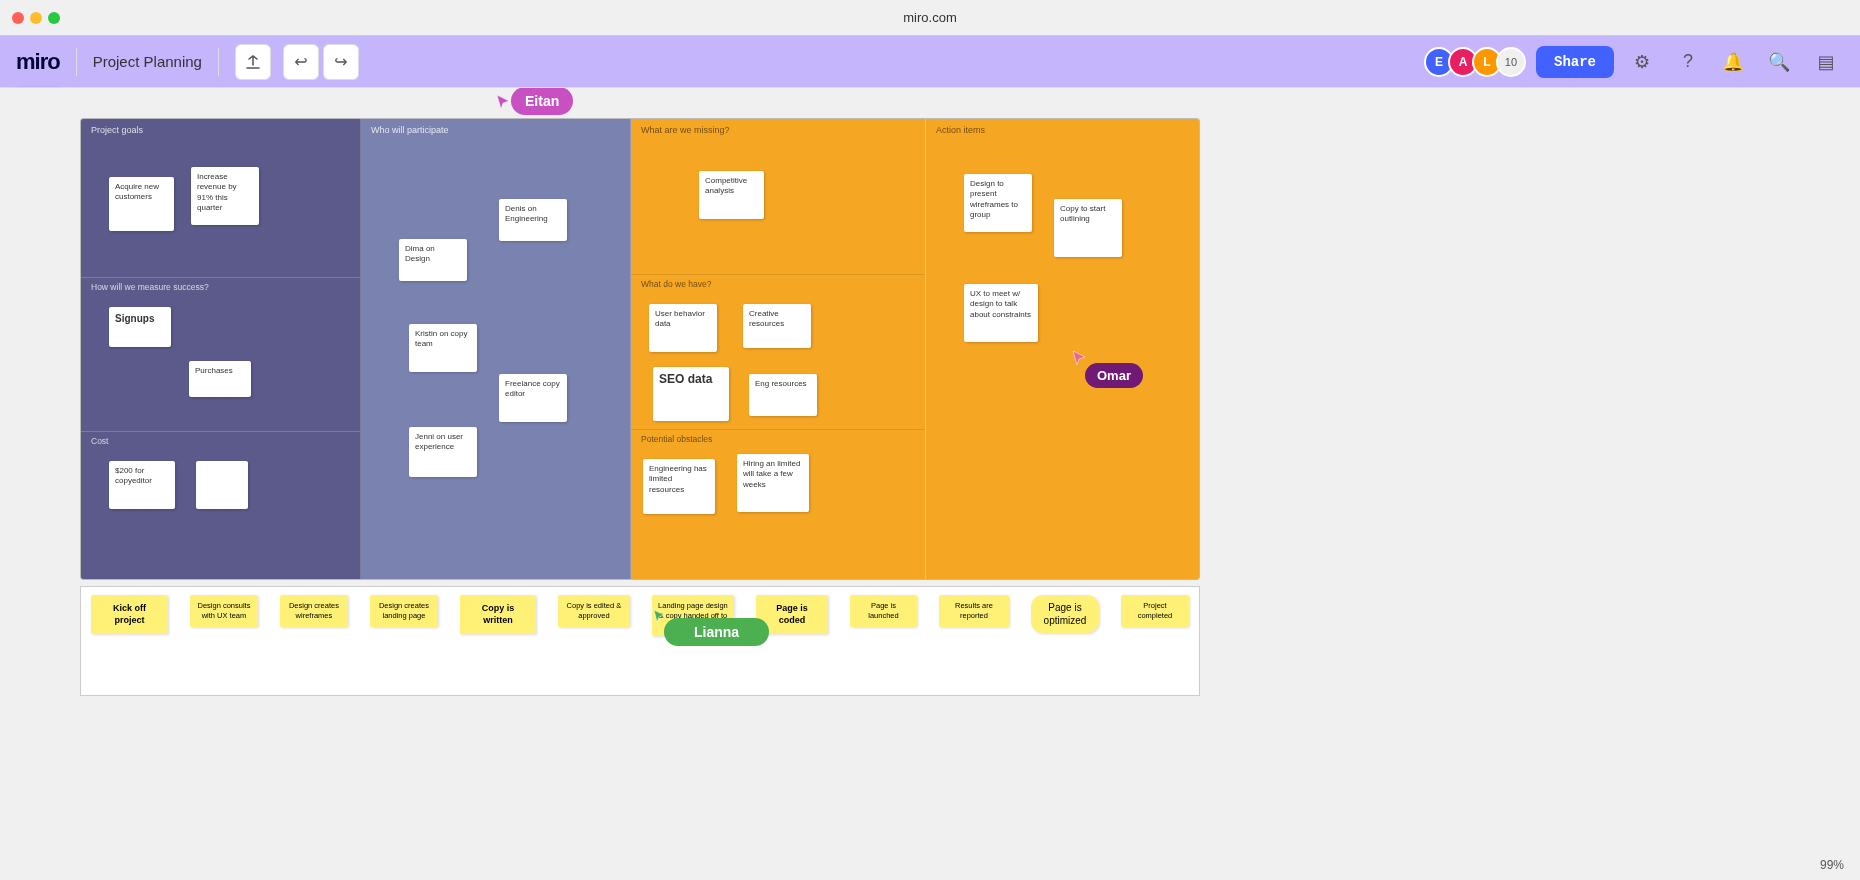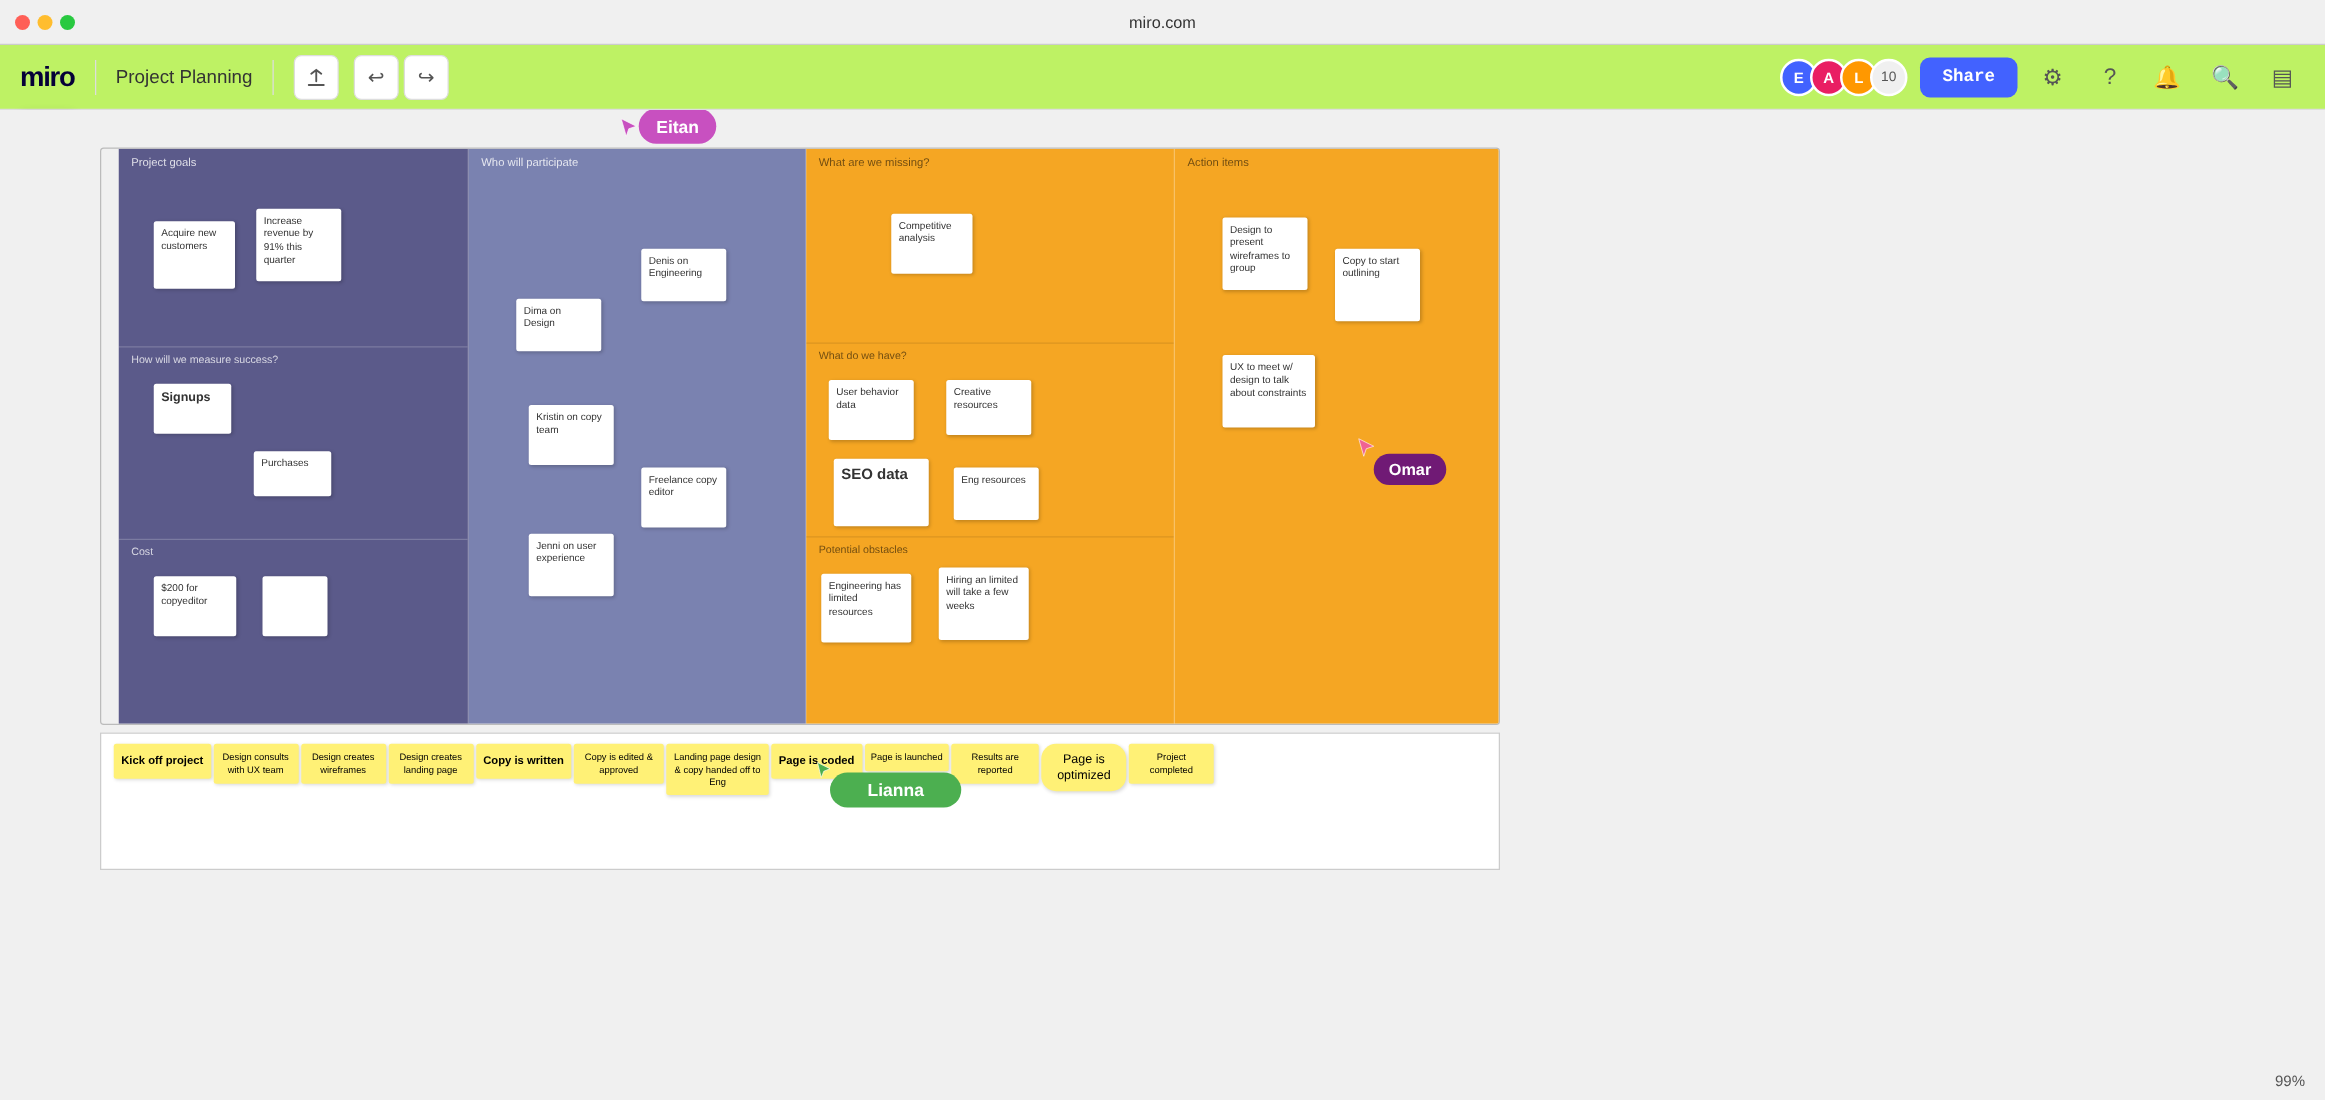--- a/index.html
+++ b/index.html
@@ -13,21 +13,21 @@
     }
     .title-bar-dots { position: absolute; left: 12px; display: flex; gap: 6px; }
     .dot { width: 12px; height: 12px; border-radius: 50%; }
     .dot-red { background: #ff5f57; }
     .dot-yellow { background: #ffbd2e; }
     .dot-green { background: #28c940; }
 
     
     .top-nav {
       position: absolute; top: 36px; left: 0; right: 0; height: 52px;
-      background: #bef264; border-bottom: 1px solid #ddd;
+      background: #c4b5fd; border-bottom: 1px solid #ddd;
       display: flex; align-items: center; padding: 0 16px; gap: 12px;
     }
     .miro-logo { font-size: 22px; font-weight: 800; color: #050038; letter-spacing: -1px; }
     .nav-divider { width: 1px; height: 28px; background: #ddd; margin: 0 4px; }
     .project-title { font-size: 15px; font-weight: 500; color: #333; }
     .nav-btn {
       width: 36px; height: 36px; border: 1px solid #ddd; border-radius: 6px;
       background: #fff; display: flex; align-items: center; justify-content: center;
       cursor: pointer; font-size: 16px; color: #555;
     }
@@ -151,21 +151,21 @@
 </div>
 
 <div class="bottom-expand">
   <span>&gt;&gt;</span>
 </div>
 
 <div class="canvas">
 
   <div style="position:absolute; left:80px; top:30px; width:1140px;">
 
-    <div style="display:flex; width:1120px; height:462px; border:1px solid #bbb; border-radius:3px; overflow:hidden; position:relative;padding-left:14px;">
+    <div style="display:flex; width:1120px; height:462px; border:1px solid #bbb; border-radius:3px; overflow:hidden; position:relative;">
 
       <div style="background:#5b5a8a; flex:0 0 280px; position:relative; border-right:1px solid rgba(255,255,255,0.2);">
         <div style="position:absolute;top:6px;left:10px;font-size:9px;color:rgba(255,255,255,0.8);font-weight:500;">Project goals</div>
 
         <div class="sticky sticky-white" style="top:58px;left:28px;width:65px;height:54px;">Acquire new customers</div>
         <div class="sticky sticky-white" style="top:48px;left:110px;width:68px;height:58px;">Increase revenue by 91% this quarter</div>
 
         <div style="position:absolute;top:158px;left:0;right:0;height:1px;background:rgba(255,255,255,0.2);"></div>
         <div style="position:absolute;top:163px;left:10px;font-size:8.5px;color:rgba(255,255,255,0.75);">How will we measure success?</div>
 
@@ -219,21 +219,21 @@
         <div style="position:absolute;top:230px;left:145px;">
           <svg width="20" height="20" viewBox="0 0 20 20" style="position:absolute;top:0;left:0;">
             <polygon points="2,2 14,8 8,10 6,16" fill="#f06292" stroke="#fff" stroke-width="0.5"></polygon>
           </svg>
           <div style="position:absolute;top:14px;left:14px;background:#701a75;color:#fff;padding:5px 12px;border-radius:16px;font-size:13px;font-weight:600;white-space:nowrap;">Omar</div>
         </div>
       </div>
     </div>
 
     <div style="position:absolute;top:468px;left:0;width:1120px;background:#fff;border:1px solid #ccc;padding:8px 10px;min-height:110px;">
-      <div style="display:flex;gap:2px;align-items:flex-start;">
+      <div style="display:flex;gap:22px;align-items:flex-start;">
 
         <div style="background:#fff176;padding:8px 6px;border-radius:2px;font-size:9px;font-weight:700;min-width:72px;max-width:78px;line-height:1.3;box-shadow:1px 1px 3px rgba(0,0,0,0.15);text-align:center;">Kick off project</div>
         <div style="background:#fff176;padding:6px 5px;border-radius:2px;font-size:7.5px;min-width:58px;max-width:68px;line-height:1.3;box-shadow:1px 1px 3px rgba(0,0,0,0.15);text-align:center;">Design consults with UX team</div>
         <div style="background:#fff176;padding:6px 5px;border-radius:2px;font-size:7.5px;min-width:58px;max-width:68px;line-height:1.3;box-shadow:1px 1px 3px rgba(0,0,0,0.15);text-align:center;">Design creates wireframes</div>
         <div style="background:#fff176;padding:6px 5px;border-radius:2px;font-size:7.5px;min-width:58px;max-width:68px;line-height:1.3;box-shadow:1px 1px 3px rgba(0,0,0,0.15);text-align:center;">Design creates landing page</div>
         <div style="background:#fff176;padding:8px 6px;border-radius:2px;font-size:9px;font-weight:700;min-width:68px;max-width:78px;line-height:1.3;box-shadow:1px 1px 3px rgba(0,0,0,0.15);text-align:center;">Copy is written</div>
         <div style="background:#fff176;padding:6px 5px;border-radius:2px;font-size:7.5px;min-width:62px;max-width:72px;line-height:1.3;box-shadow:1px 1px 3px rgba(0,0,0,0.15);text-align:center;">Copy is edited &amp; approved</div>
         <div style="background:#fff176;padding:6px 5px;border-radius:2px;font-size:7.5px;min-width:70px;max-width:82px;line-height:1.3;box-shadow:1px 1px 3px rgba(0,0,0,0.15);text-align:center;">Landing page design &amp; copy handed off to Eng</div>
         <div style="background:#fff176;padding:8px 6px;border-radius:2px;font-size:9px;font-weight:700;min-width:66px;max-width:76px;line-height:1.3;box-shadow:1px 1px 3px rgba(0,0,0,0.15);text-align:center;">Page is coded</div>
         <div style="background:#fff176;padding:6px 5px;border-radius:2px;font-size:7.5px;min-width:58px;max-width:68px;line-height:1.3;box-shadow:1px 1px 3px rgba(0,0,0,0.15);text-align:center;">Page is launched</div>

